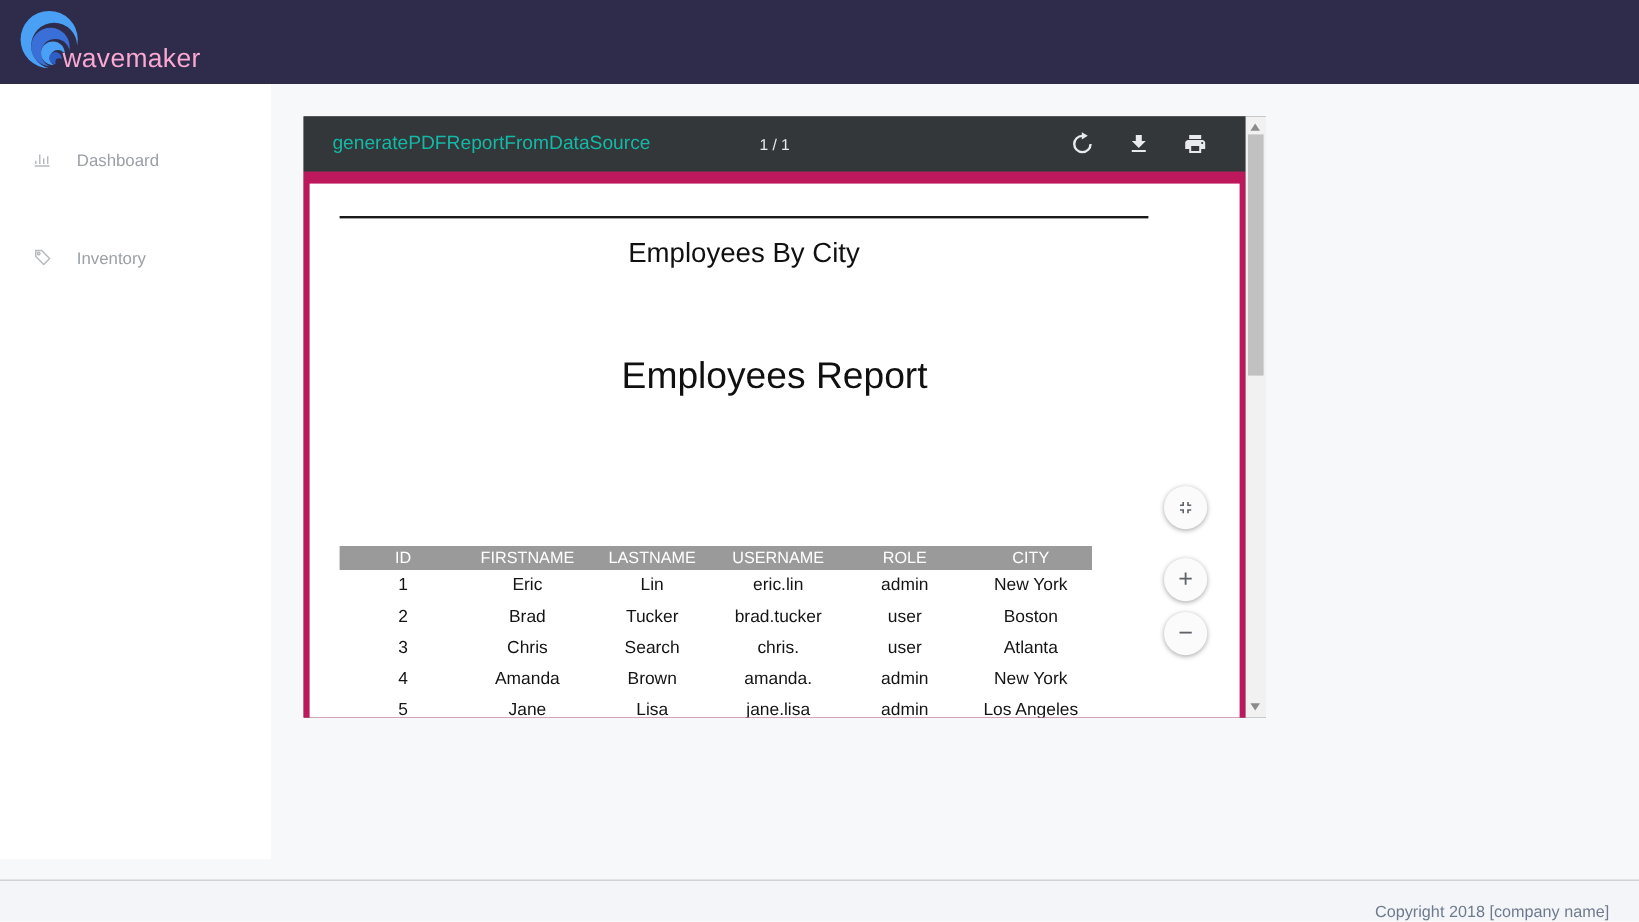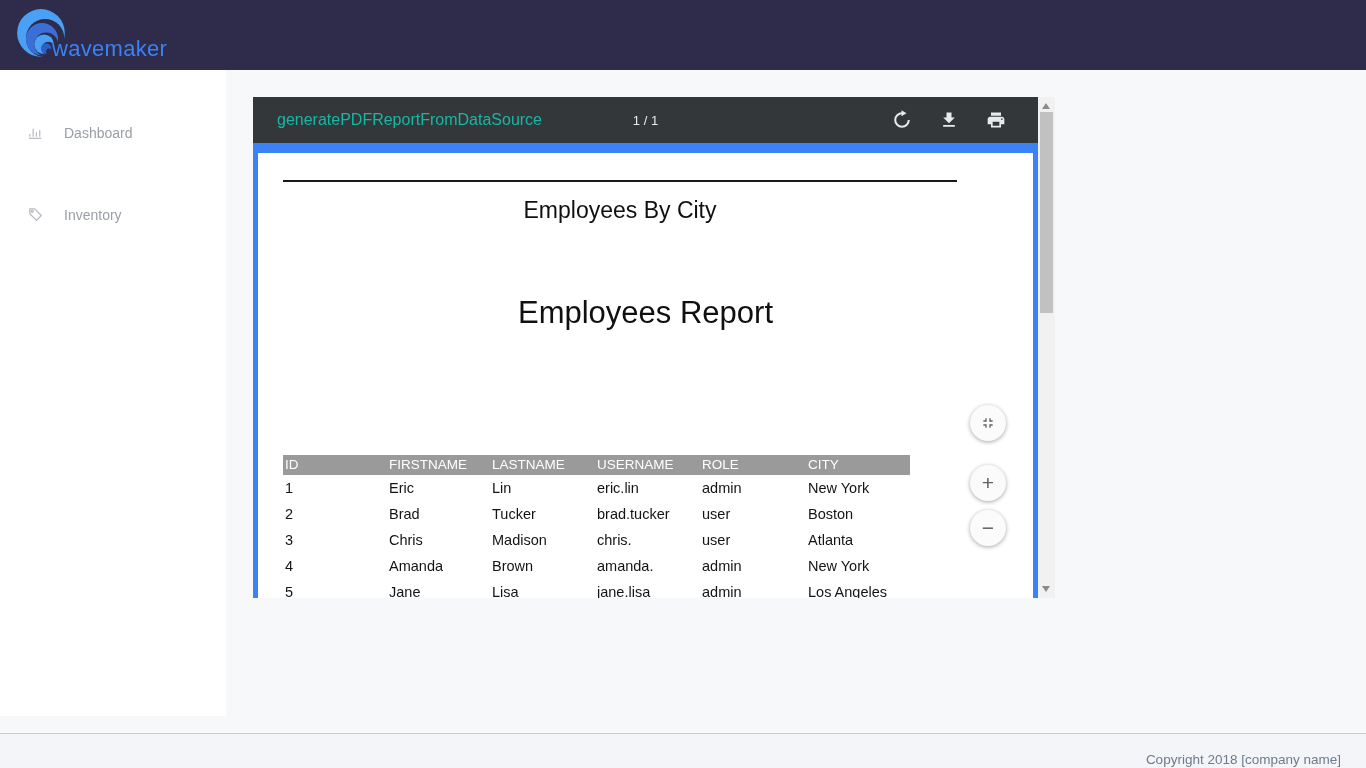--- a/index.html
+++ b/index.html
@@ -2,21 +2,21 @@
 <html><head>
 <meta charset="utf-8">
 <style>
   * { margin:0; padding:0; box-sizing:border-box; }
   html,body { width:1366px; height:768px; overflow:hidden; }
   body { font-family:"Liberation Sans", sans-serif; background:#f7f8fa; position:relative; }
 
   
   .app-header { position:absolute; left:0; top:0; width:1366px; height:70px; background:#2f2b4a; z-index:10; }
   .logo-svg { position:absolute; left:13px; top:6px; }
-  .brand-name { position:absolute; left:52px; top:36px; font-size:22px; color:#3b82f6; letter-spacing:.3px; }
+  .brand-name { position:absolute; left:52px; top:36px; font-size:22px; color:#f9a8d4; letter-spacing:.3px; }
   .search-box { position:absolute; right:16px; top:18px; width:424px; height:30px; border-bottom:1px solid #b9bac6; }
   .search-input { width:100%; height:100%; background:transparent; border:none; outline:none;
                   color:#e4e5ec; font-size:14px; font-family:"Liberation Sans",sans-serif; padding:0 40px 6px 6px; }
   .search-input::placeholder { color:#c7c8d3; opacity:1; }
   .search-icon { position:absolute; right:18px; top:4px; }
 
   
   .sidebar { position:absolute; left:0; top:70px; width:226px; height:646px; background:#ffffff; }
   .nav-item { position:absolute; left:0; width:226px; height:41px; display:flex; align-items:center;
               padding-left:27px; gap:20px; cursor:pointer; }
@@ -28,31 +28,31 @@
 
   
   .pdf-viewer { position:absolute; left:253px; top:97px; width:802px; height:501px; background:#454849; }
   .pdf-toolbar { position:absolute; left:0; top:0; width:785px; height:46px; background:#33373a;
                  display:flex; align-items:center; }
   .pdf-title { position:absolute; left:24px; font-size:16px; color:#14b8a6; }
   .pdf-pages { position:absolute; left:0; width:785px; text-align:center; font-size:13px; color:#e8eaed; }
   .pdf-actions { position:absolute; right:32px; display:flex; gap:27px; }
   .pdf-actions .tb-btn { width:20px; height:20px; background:none; border:none; cursor:pointer; padding:0; }
 
-  .pdf-body { position:absolute; left:0; top:46px; width:785px; height:455px; overflow:hidden; background:#3b82f6; }
+  .pdf-body { position:absolute; left:0; top:46px; width:785px; height:455px; overflow:hidden; background:#be185d; }
   .pdf-page { position:absolute; left:5px; top:10px; width:775px; height:1100px; background:#ffffff; }
 
   .doc-rule { position:absolute; left:25px; top:27px; width:674px; height:2px; background:#191919; }
   .doc-header-title { position:absolute; left:25px; top:44px; width:674px; text-align:center;
                       font-size:23px; color:#101010; }
   .doc-report-title { position:absolute; left:0; top:142px; width:775px; text-align:center;
                       font-size:31px; color:#101010; }
 
   .doc-table { position:absolute; left:25px; top:302px; width:627px; }
-  .t-row { display:grid; grid-template-columns:104px 103px 105px 105px 106px 104px; }
+  .t-row { display:grid; grid-template-columns:104px 103px 105px 105px 106px 104px;text-align:center; }
   .t-head { background:#9a9a9a; height:20px; }
   .t-head .t-cell { color:#ffffff; font-size:13.5px; line-height:20px; }
   .t-body-row { height:26px; }
   .t-body-row .t-cell { color:#141414; font-size:14.5px; line-height:26px; }
   .t-cell { padding-left:2px; white-space:nowrap; overflow:hidden; }
 
   
   .pdf-scrollbar { position:absolute; right:0; top:0; width:17px; height:501px; background:#f1f1f1; }
   .sb-thumb { position:absolute; left:2px; top:15px; width:13px; height:201px; background:#c1c1c1; }
   .sb-arrow { position:absolute; left:4px; width:0; height:0; border-left:4.5px solid transparent;
@@ -170,21 +170,21 @@
           <div class="t-cell">2</div>
           <div class="t-cell">Brad</div>
           <div class="t-cell">Tucker</div>
           <div class="t-cell">brad.tucker</div>
           <div class="t-cell">user</div>
           <div class="t-cell">Boston</div>
         </div>
         <div class="t-row t-body-row">
           <div class="t-cell">3</div>
           <div class="t-cell">Chris</div>
-          <div class="t-cell">Madison</div>
+          <div class="t-cell">Search</div>
           <div class="t-cell">chris.</div>
           <div class="t-cell">user</div>
           <div class="t-cell">Atlanta</div>
         </div>
         <div class="t-row t-body-row">
           <div class="t-cell">4</div>
           <div class="t-cell">Amanda</div>
           <div class="t-cell">Brown</div>
           <div class="t-cell">amanda.</div>
           <div class="t-cell">admin</div>

